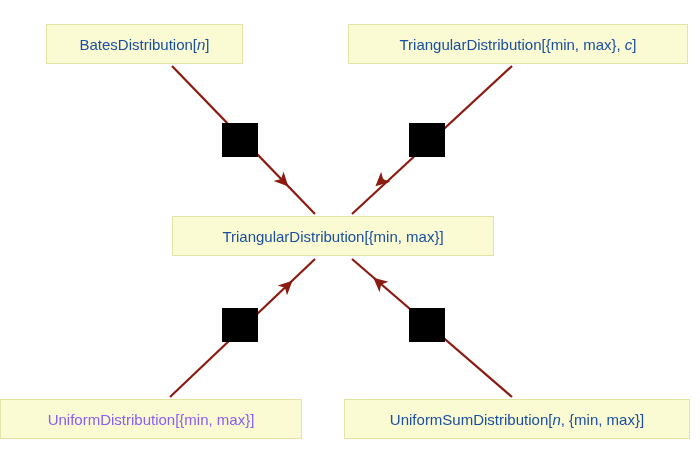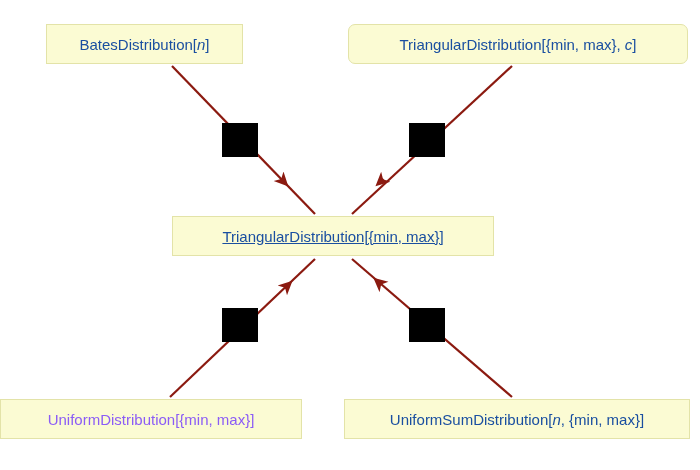--- a/index.html
+++ b/index.html
@@ -76,24 +76,24 @@
       <div class="marker" style="left: 222px; top: 123px; width: 36px; height: 34px; background: rgb(0, 0, 0);"></div>
       <div class="marker" style="left: 409px; top: 123px; width: 36px; height: 34px; background: rgb(0, 0, 0);"></div>
       <div class="marker" style="left: 222px; top: 308px; width: 36px; height: 34px; background: rgb(0, 0, 0);"></div>
       <div class="marker" style="left: 409px; top: 308px; width: 36px; height: 34px; background: rgb(0, 0, 0);"></div>
     </div>
 
   <div id="nodes-group">
       <div class="node" style="left: 46px; top: 24px; width: 197px; height: 40px; background: rgb(251, 251, 211); border-color: rgb(227, 227, 168); color: rgb(26, 79, 160);">
         <span class="node-label"><span>BatesDistribution[</span><span class="param">n</span><span>]</span></span>
       </div>
-      <div class="node" style="left: 348px; top: 24px; width: 340px; height: 40px; background: rgb(251, 251, 211); border-color: rgb(227, 227, 168); color: rgb(26, 79, 160); border-radius: 7px;">
+      <div class="node" style="left: 348px; top: 24px; width: 340px; height: 40px; background: rgb(251, 251, 211); border-color: rgb(227, 227, 168); color: rgb(26, 79, 160);">
         <span class="node-label"><span>TriangularDistribution[{min, max}, </span><span class="param">c</span><span>]</span></span>
       </div>
-      <div class="node" style="left: 172px; top: 216px; width: 322px; height: 40px; background: rgb(251, 251, 211); border-color: rgb(227, 227, 168); color: rgb(26, 79, 160); text-decoration: underline;">
+      <div class="node" style="left: 172px; top: 216px; width: 322px; height: 40px; background: rgb(251, 251, 211); border-color: rgb(227, 227, 168); color: rgb(26, 79, 160);">
         <span class="node-label"><span>TriangularDistribution[{min, max}]</span></span>
       </div>
       <div class="node" style="left: 0px; top: 399px; width: 302px; height: 40px; background: rgb(251, 251, 211); border-color: rgb(227, 227, 168); color: #8b5cf6;">
         <span class="node-label"><span>UniformDistribution[{min, max}]</span></span>
       </div>
       <div class="node" style="left: 344px; top: 399px; width: 346px; height: 40px; background: rgb(251, 251, 211); border-color: rgb(227, 227, 168); color: rgb(26, 79, 160);">
         <span class="node-label"><span>UniformSumDistribution[</span><span class="param">n</span><span>, {min, max}]</span></span>
       </div>
     </div>
 

